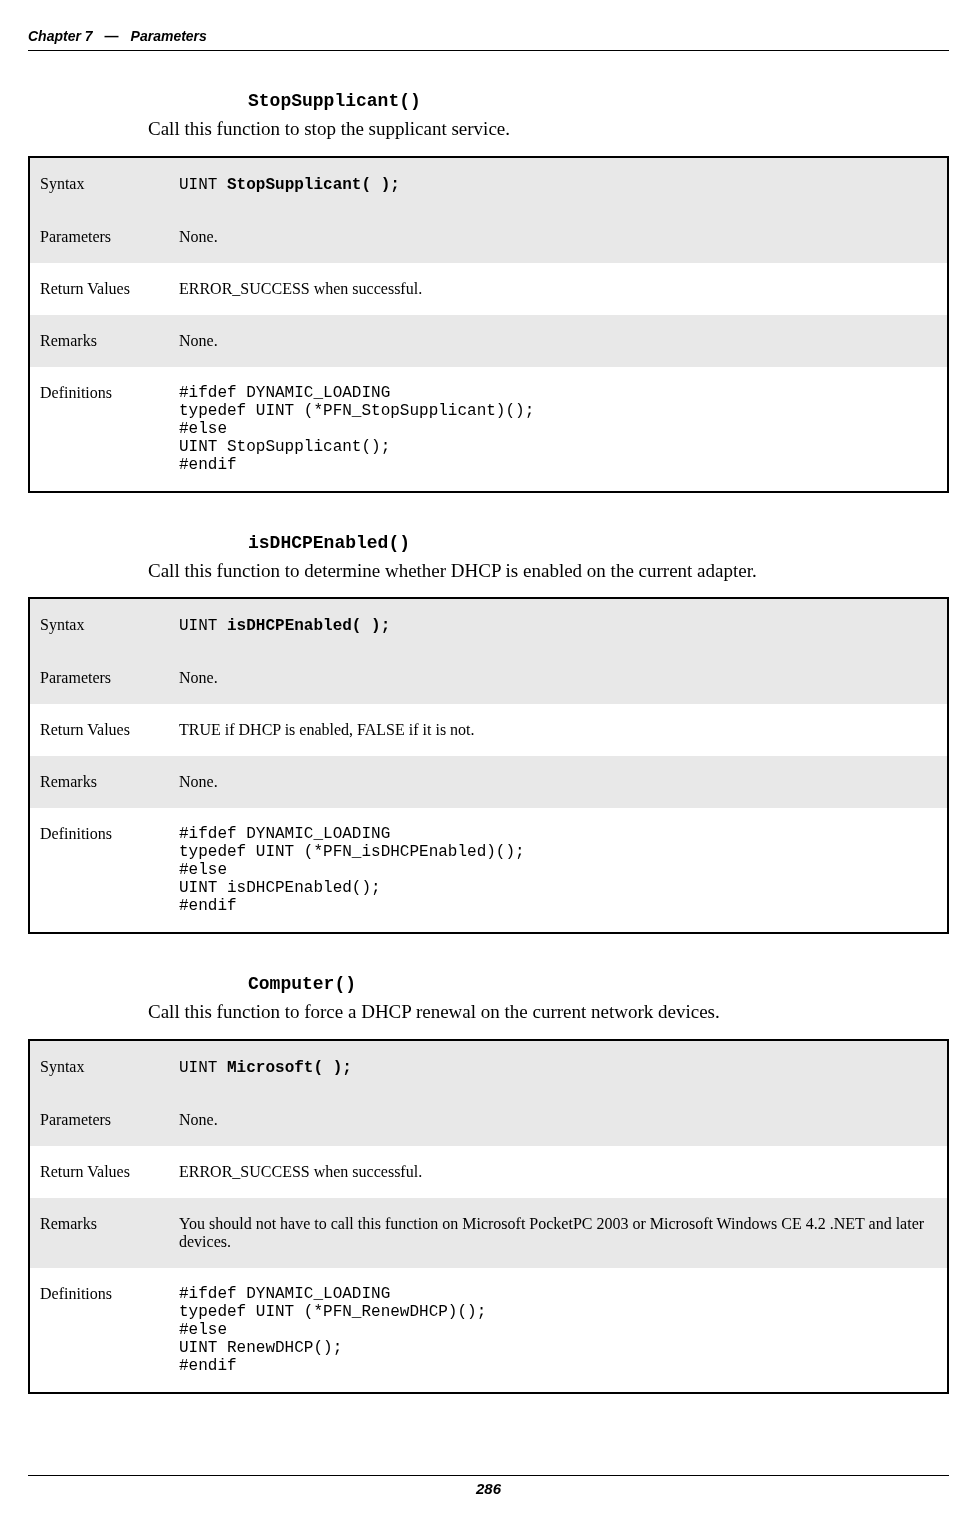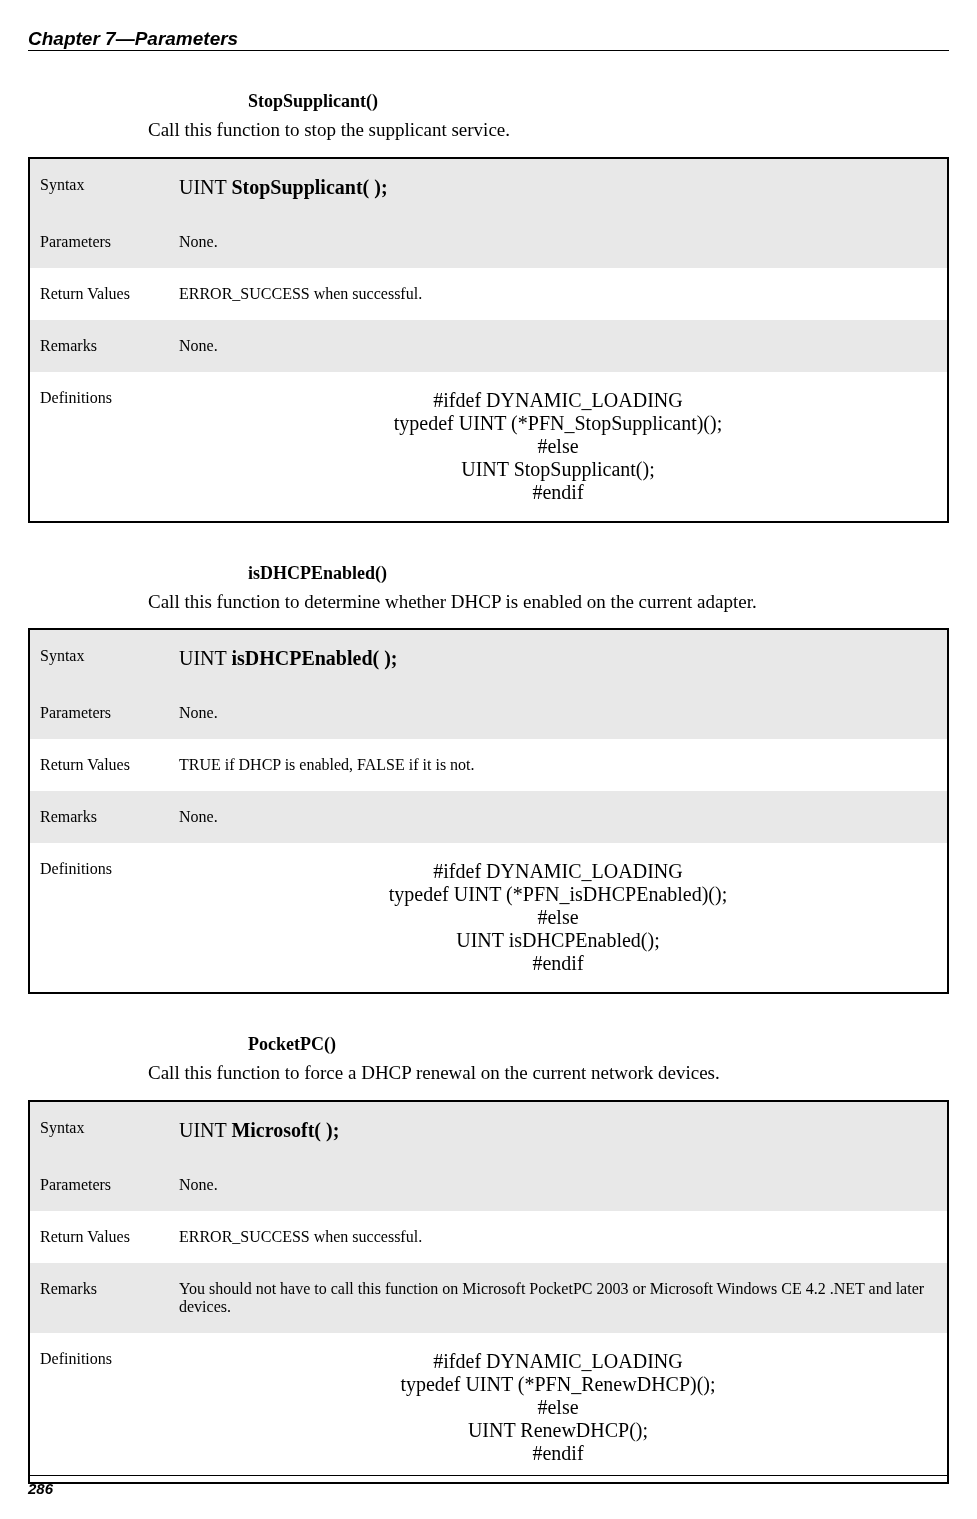--- a/index.html
+++ b/index.html
@@ -7,34 +7,35 @@
     width: 977px;
     height: 1519px;
     background: #fff;
     font-family: Georgia, 'Times New Roman', serif;
     color: #000;
     position: relative;
     padding: 28px 28px 0 28px;
   }
   .header {
     display: flex;
-    gap: 0;
+    gap: 12px;
     font-style: italic;
     font-weight: bold;
-    font-size: 19px;
+    font-size: 14px;
     font-family: "Verdana", "Arial", sans-serif;
+    margin-bottom: 6px;
   }
   .header .dash { font-style: normal; }
   .header-rule {
     border: none;
     border-top: 1px solid #000;
     margin-bottom: 40px;
   }
   .section-heading {
-    font-family: Liberation Serif, serif;
+    font-family: Liberation Mono, monospace;
     font-weight: bold;
     font-size: 18px;
     margin-left: 220px;
     margin-bottom: 6px;
   }
   .section-text {
     font-family: Georgia, 'Times New Roman', serif;
     font-size: 19px;
     margin-left: 120px;
     margin-bottom: 14px;
@@ -52,36 +53,36 @@
     padding: 17px 10px;
     vertical-align: top;
     border: none;
     margin-top: 48px;
   }
   table.def-table td.label {
     width: 140px;
     font-family: Georgia, 'Times New Roman', serif;
   }
   table.def-table tr.shaded { background: #e8e8e8; }
-  .mono { font-family: Liberation Serif, serif; font-size: 20px; white-space: pre; text-align: center; }
+  .mono { font-family: Liberation Mono, monospace; font-size: 16px; white-space: pre; }
   .mono-bold { font-weight: bold; }
   .footer {
     position: absolute;
     bottom: 22px;
     left: 28px;
     right: 28px;
   }
   .footer-rule {
     border: none;
     border-top: 1px solid #000;
     margin-bottom: 4px;
   }
   .footer-row {
     display: flex;
-    justify-content: flex-start;
+    justify-content: center;
     font-style: italic;
     font-weight: bold;
     font-family: "Verdana", "Arial", sans-serif;
     font-size: 15px;
   }
 </style>
 </head>
 <body>
 
 <div class="header">
@@ -146,21 +147,21 @@
     <td class="label">Definitions</td>
     <td class="mono">#ifdef DYNAMIC_LOADING
 typedef UINT (*PFN_isDHCPEnabled)();
 #else
 UINT isDHCPEnabled();
 #endif</td>
   </tr>
 </tbody>
   </table>
 
-<div class="section-heading">PocketPC()</div>
+<div class="section-heading">Computer()</div>
 <div class="section-text">Call this function to force a DHCP renewal on the current network devices.</div>
 <table class="def-table">
   <tbody>
       <tr class="shaded">
     <td class="label">Syntax</td>
     <td><span class="mono">UINT </span><span class="mono mono-bold">Microsoft( );</span></td>
   </tr>
   <tr class="shaded">
     <td class="label">Parameters</td>
     <td>None.</td>

